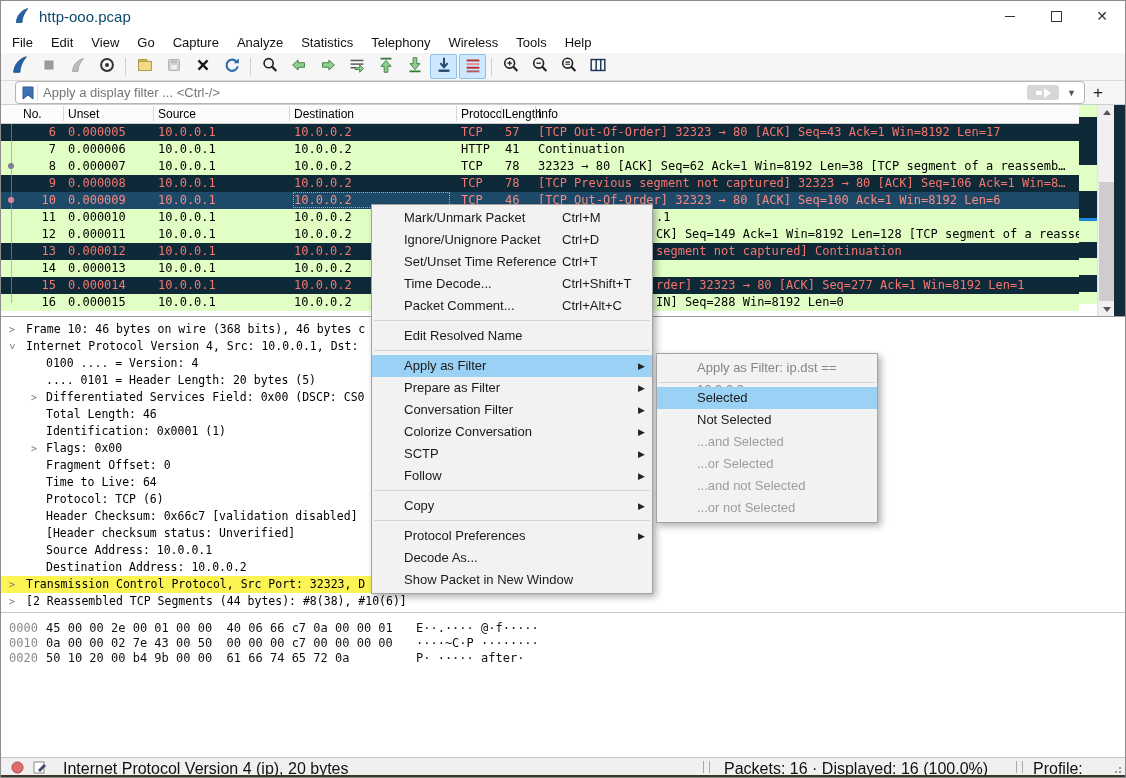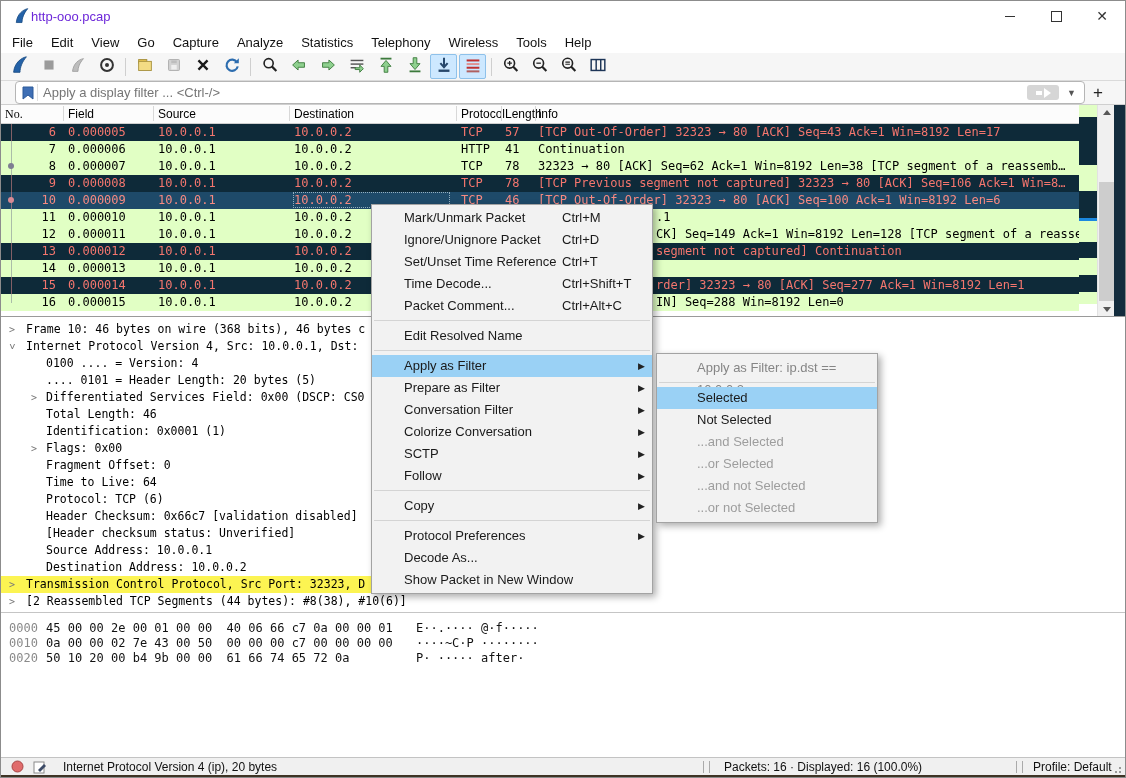--- a/index.html
+++ b/index.html
@@ -1,21 +1,21 @@
 <!DOCTYPE html>
 <html><head>
 <meta charset="utf-8">
 <style>
   html,body{margin:0;padding:0;background:#d8d8d8}
   .window{position:relative;width:1126px;height:778px;background:#ffffff;font-family:"Liberation Sans",sans-serif;
     border:1px solid #8c8c8c;box-sizing:border-box;overflow:hidden}
   
   .titlebar{position:absolute;left:0;top:0;right:0;height:30px;background:#fff;display:flex;align-items:center}
   .title-fin{margin-left:12px;width:18px;height:18px}
-  .title-text{margin-left:0;font-size:13px;color:#6d28d9}
+  .title-text{margin-left:8px;font-size:15px;color:#0c4a6e}
   .win-controls{margin-left:auto;display:flex;height:100%}
   .win-btn{width:46px;height:100%;display:flex;align-items:center;justify-content:center;color:#333}
   .glyph-min{width:10px;height:1px;background:#333}
   .glyph-max{width:9px;height:9px;border:1px solid #333}
   .glyph-close{font-size:14px;line-height:14px;color:#333}
   
   .menubar{position:absolute;top:30px;left:2px;right:0;height:22px;background:#fff;display:flex;align-items:center;font-size:13px;color:#111}
   .menu-item{padding:3px 9px}
   
   .toolbar{position:absolute;top:52px;left:0;right:0;height:27px;background:#f6f6f6;border-bottom:1px solid #dadada;
@@ -75,21 +75,21 @@
   .hrow{position:relative;height:15px;line-height:15px}
   .hoff{position:absolute;left:8px;color:#8a8a8a}
   .hhex{position:absolute;left:45px;color:#111}
   .hascii{position:absolute;left:415px;color:#111}
   
   .tabs{position:absolute;top:733px;left:0;right:0;height:23px;background:#f0f0f0;display:flex;align-items:flex-start}
   .tab{height:20px;padding:0 13px;font-size:12px;display:flex;align-items:center;color:#111;background:#f0f0f0;
     border:1px solid #b4b4b4;border-top:none}
   .tab.active{background:#fff;border-top:1px solid #fff;position:relative;top:-1px;height:21px}
   
-  .statusbar{position:absolute;top:756px;left:0;right:0;height:18px;background:#f0f0f0;border-top:1px solid #c3c3c3;font-size:12px;color:#111}
+  .statusbar{position:absolute;top:756px;left:0;right:0;height:18px;background:#f0f0f0;border-top:1px solid #c3c3c3;font-size:16px;color:#111}
   .sb-ico1{position:absolute;left:10px;top:2px}
   .sb-ico2{position:absolute;left:32px;top:2px}
   .sb-left{position:absolute;left:62px;top:2px}
   .sb-center{position:absolute;left:723px;top:2px}
   .sb-right{position:absolute;left:1032px;top:2px}
   .grip{position:absolute;top:3px;width:5px;height:12px;border-left:1px solid #aaa;border-right:1px solid #aaa}
   .g1{left:702px}.g2{left:1015px}
   .rgrip{position:absolute;right:3px;top:8px;width:8px;height:8px;
     background:radial-gradient(circle at 2px 6px,#9a9a9a 1px,transparent 1.4px),radial-gradient(circle at 6px 6px,#9a9a9a 1px,transparent 1.4px),radial-gradient(circle at 6px 2px,#9a9a9a 1px,transparent 1.4px)}
   .bottomstrip{position:absolute;top:774px;left:0;right:0;height:4px;background:#3e3425}
@@ -287,22 +287,22 @@
           <span class="fapply-bar"></span>
           <span class="fapply-arrow"></span>
         </span>
       <span class="fcaret">▼</span>
     </div>
     <div class="fplus">+</div>
   </div>
 
   <div class="plist">
     <div class="phdr" id="phdr">
-        <span style="left: 4px; font-family: Liberation Serif, serif;">No.</span>
-        <span style="left: 67px;">Field</span>
+        <span style="left: 22px;">No.</span>
+        <span style="left: 67px;">Unset</span>
         <span style="left: 157px;">Source</span>
         <span style="left: 293px;">Destination</span>
         <span style="left: 460px;">Protocol</span>
         <span style="left: 504px;">Length</span>
         <span style="left: 537px;">Info</span>
         <div class="hsep" style="left: 62px;"></div>
         <div class="hsep" style="left: 152px;"></div>
         <div class="hsep" style="left: 288px;"></div>
         <div class="hsep" style="left: 455px;"></div>
         <div class="hsep" style="left: 500px;"></div>

